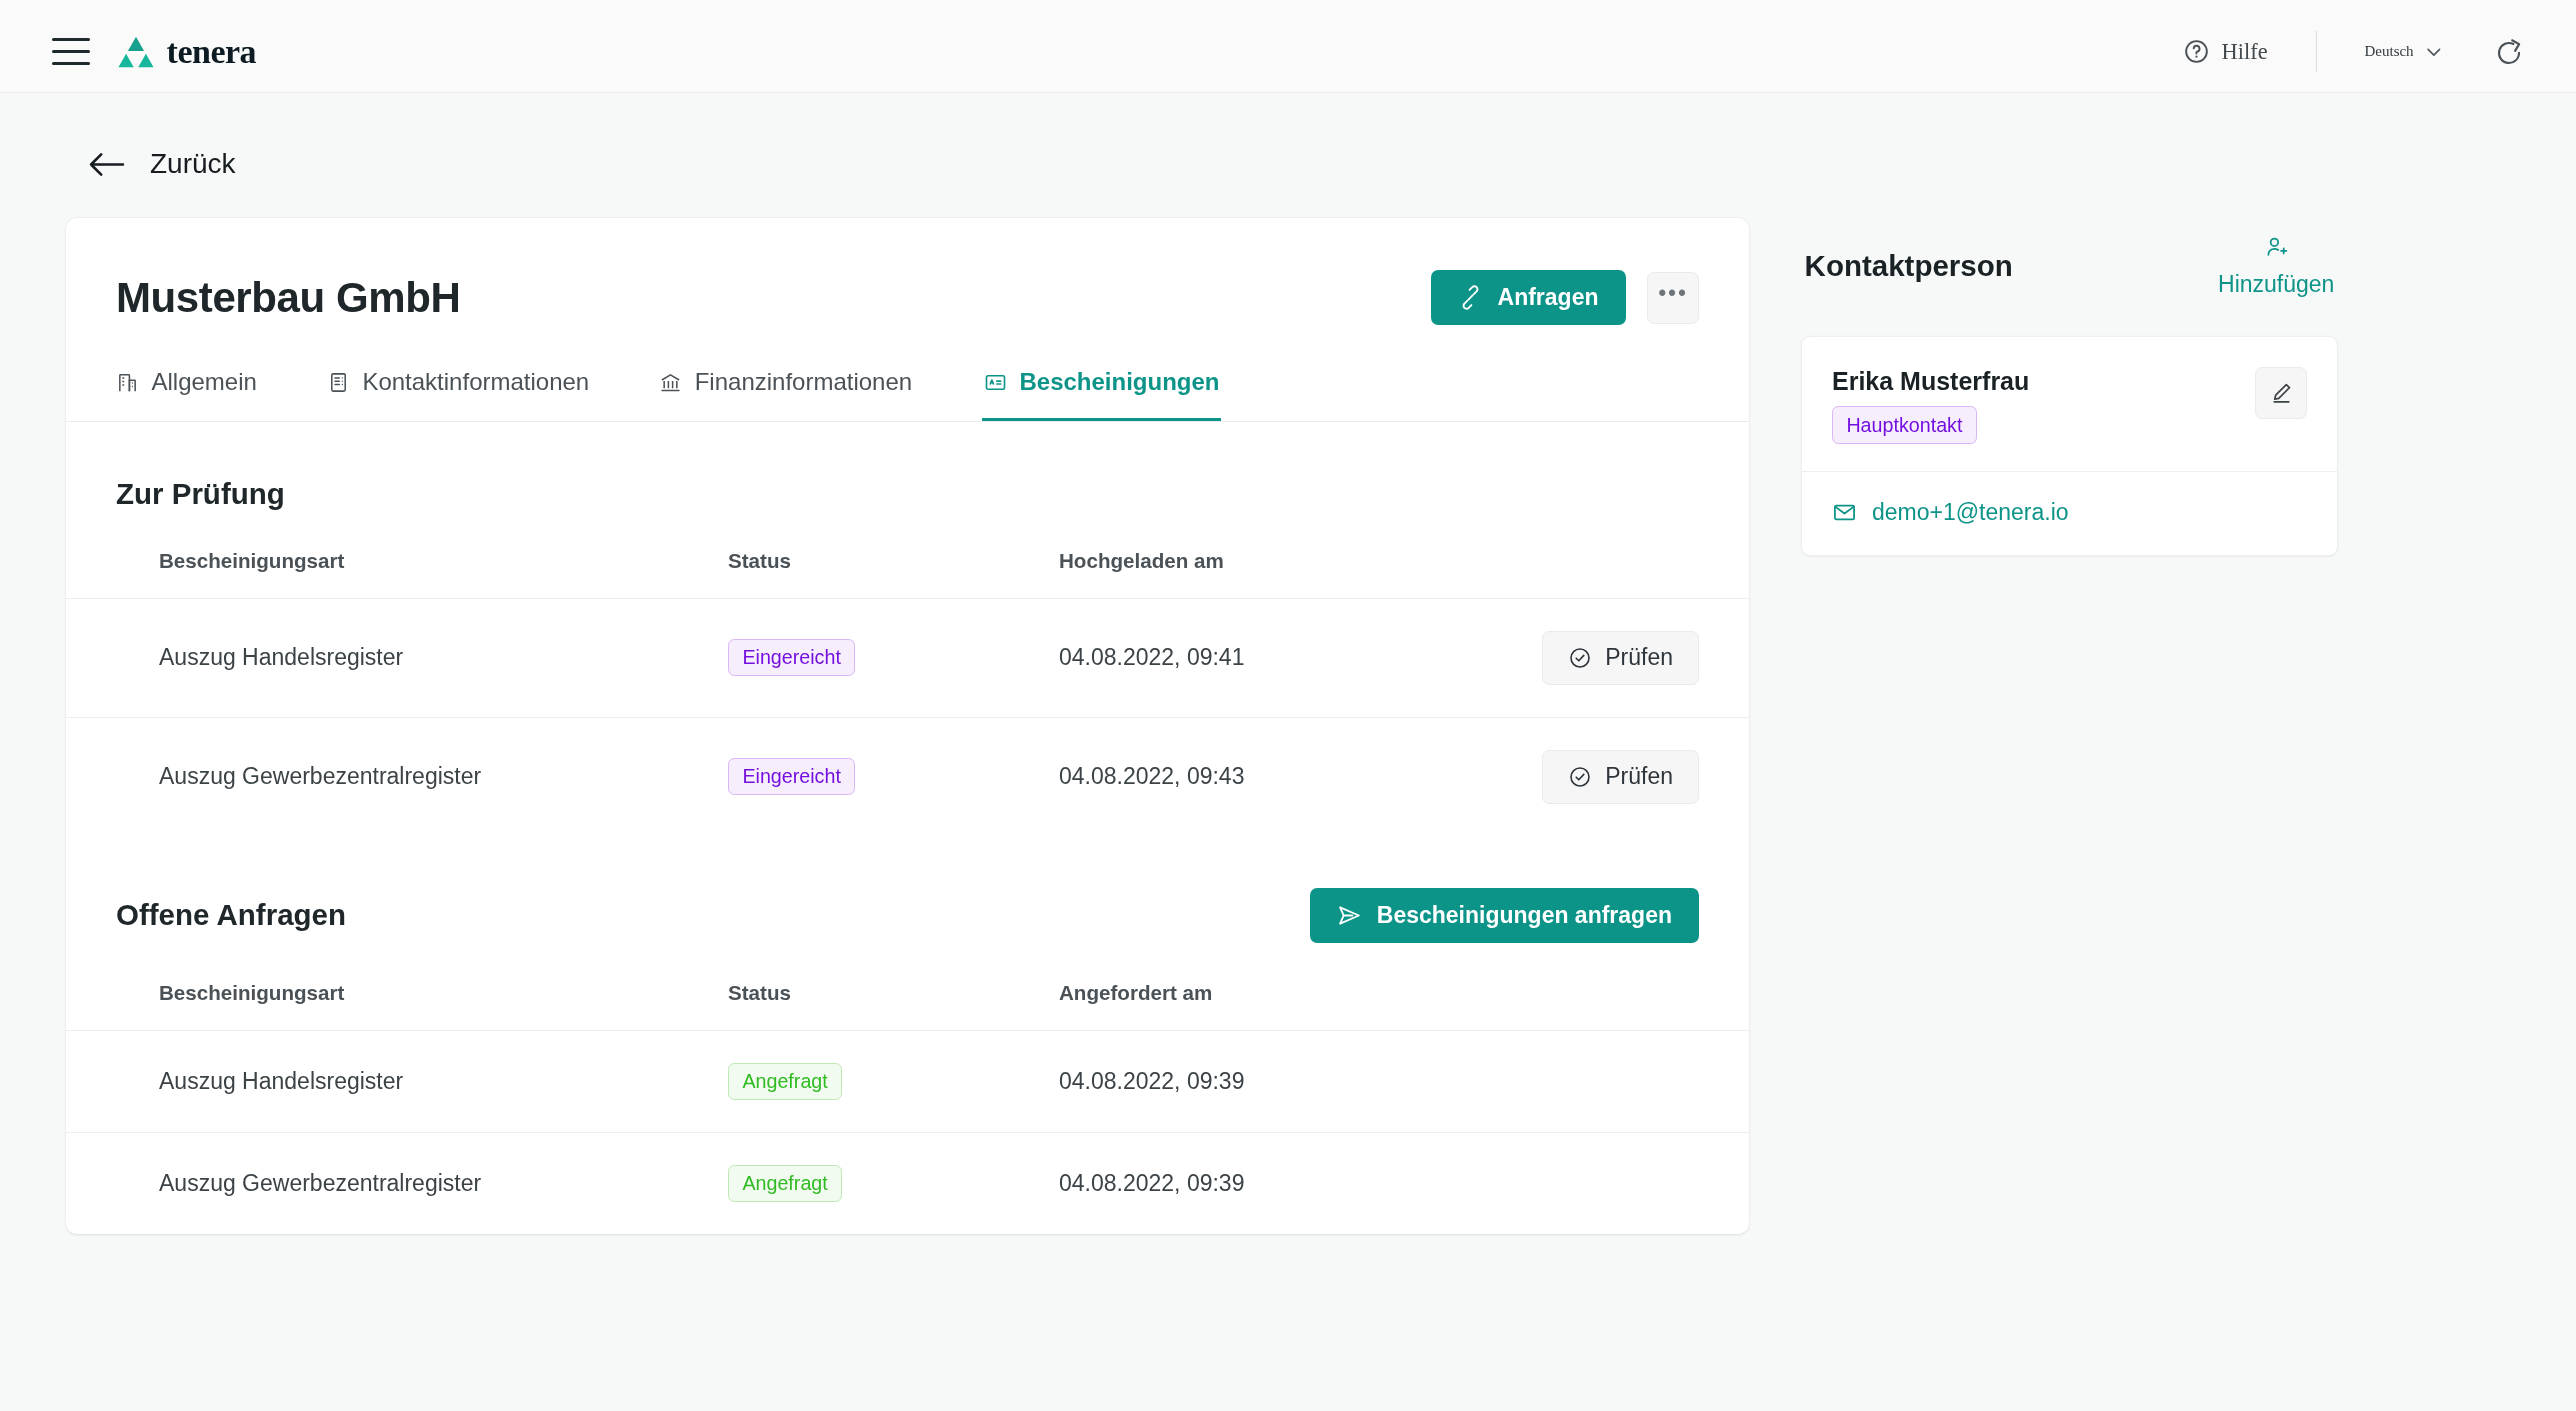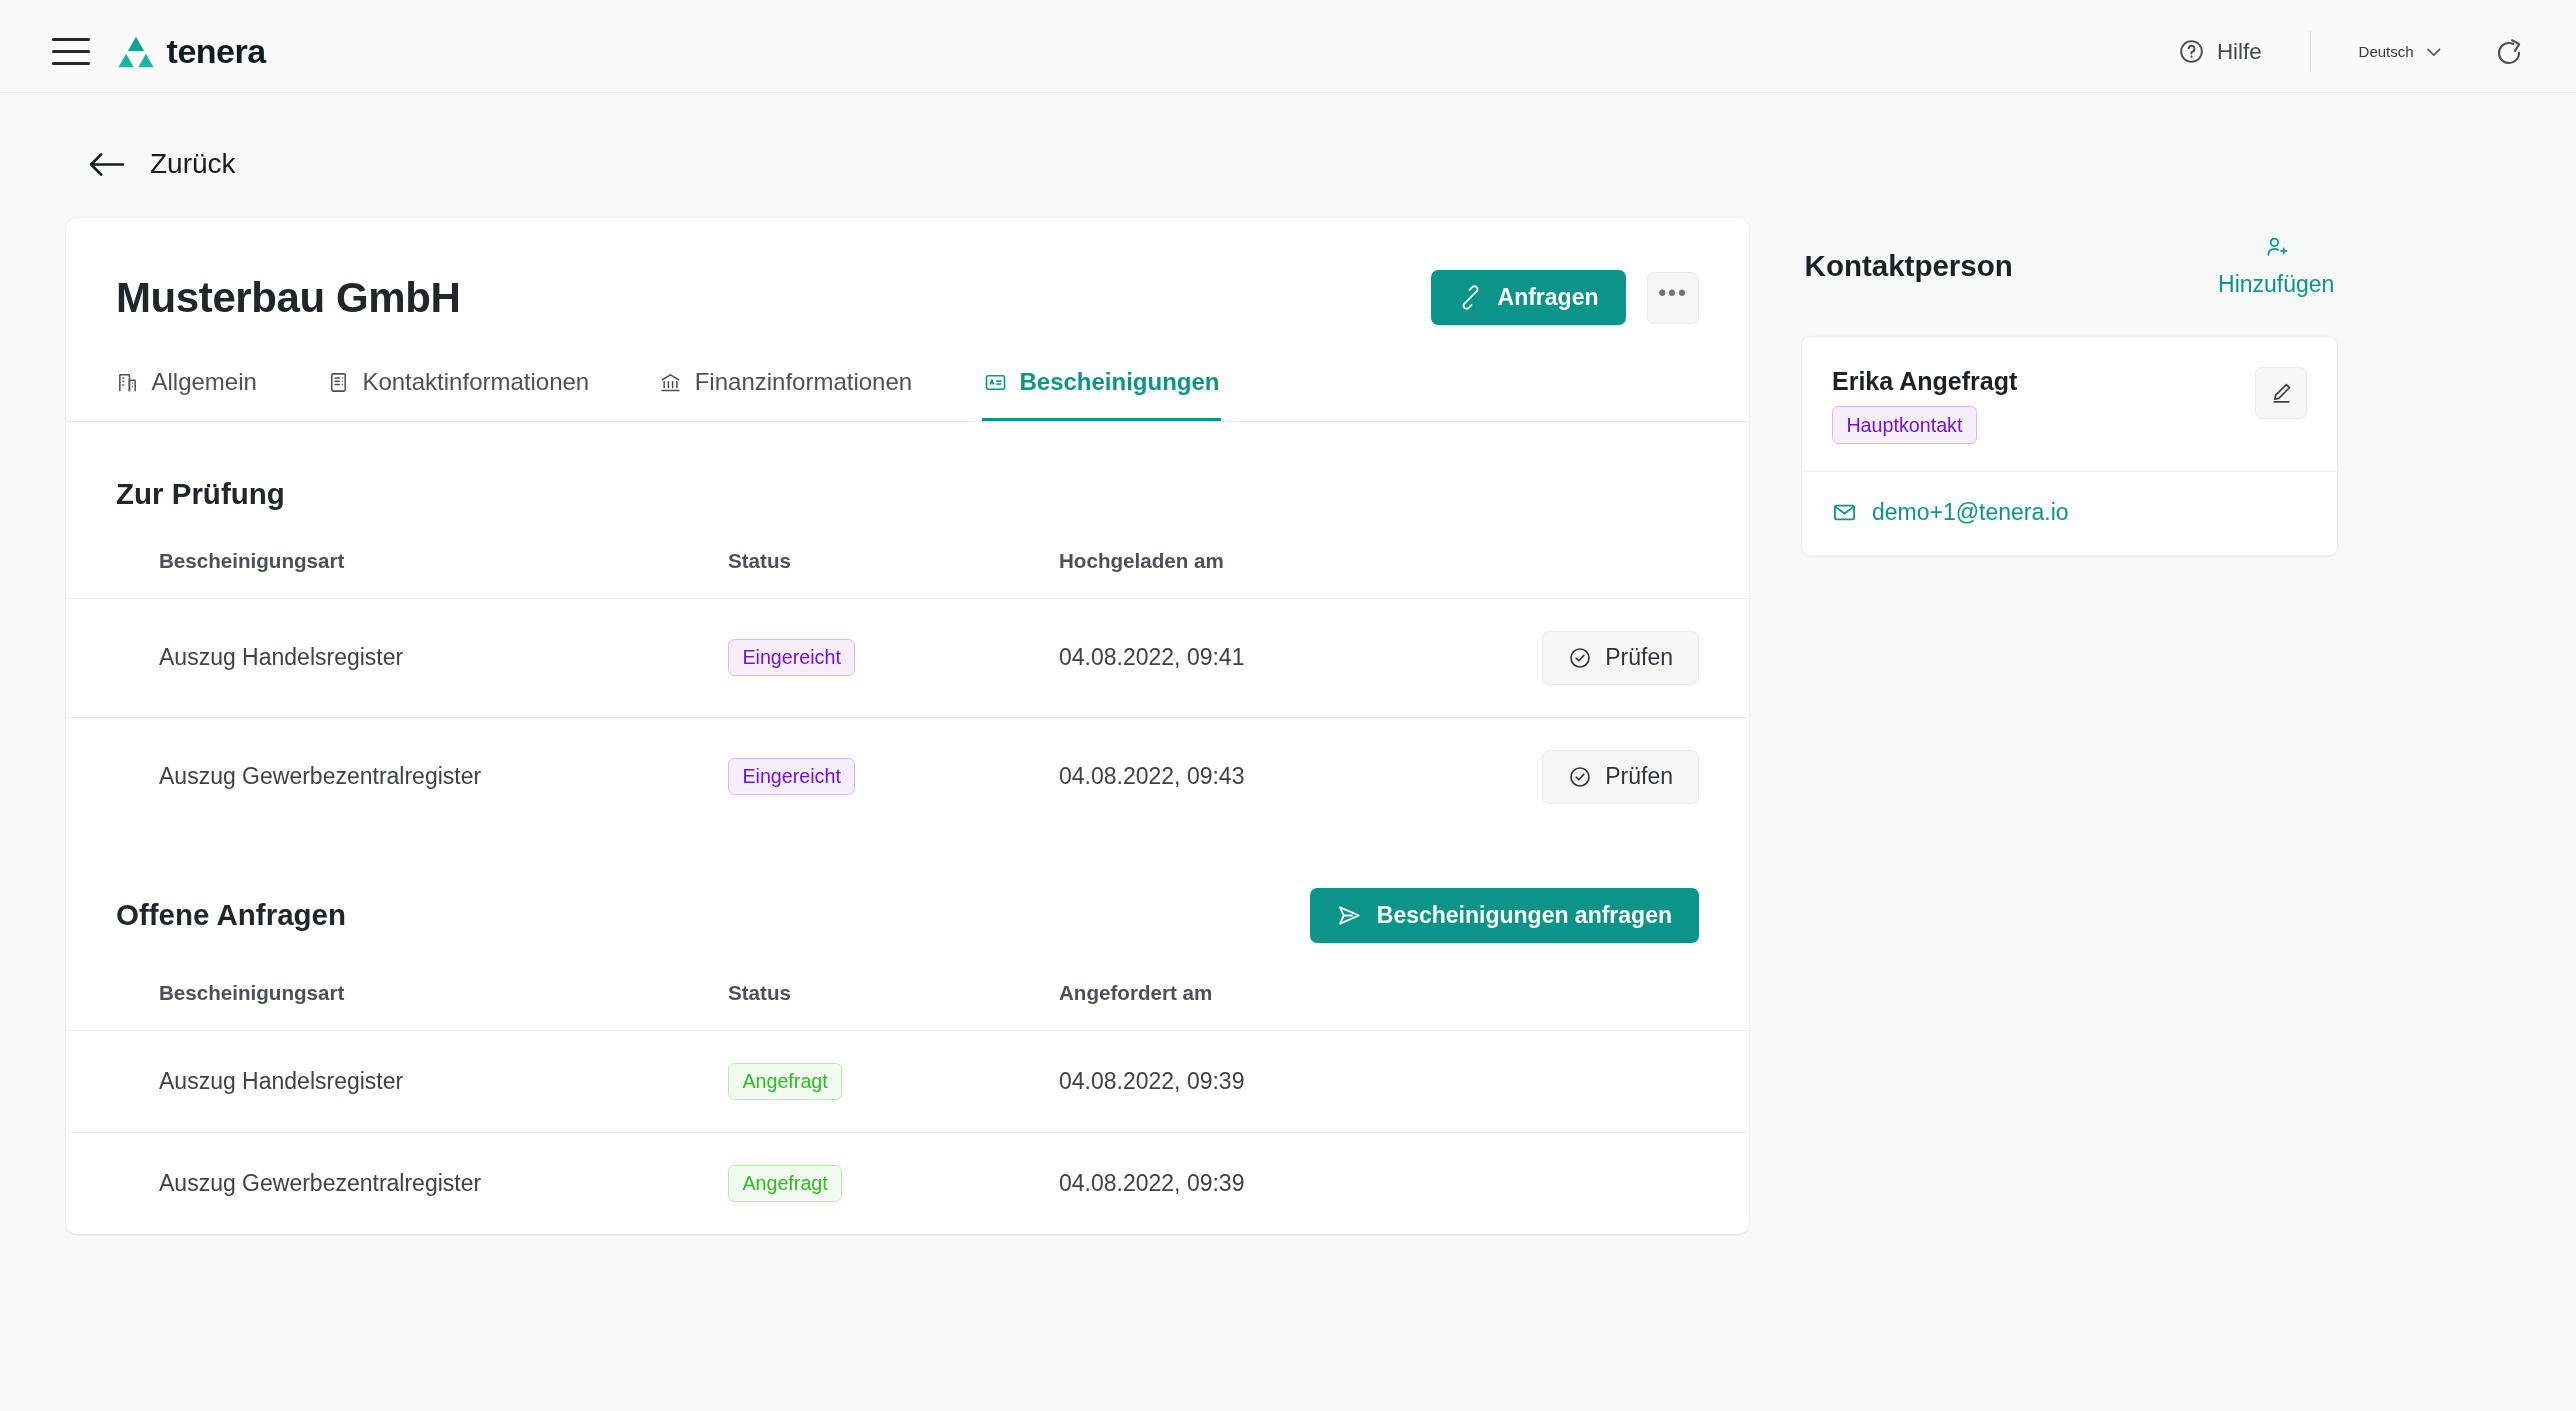--- a/index.html
+++ b/index.html
@@ -13,20 +13,21 @@
 
   
   .topbar {
     height: 93px;
     background: #fafafa;
     border-bottom: 0.9px solid #ececec;
     display: flex;
     align-items: center;
     padding: 11px 52px 0 52px;
     position: relative;
+    font-family: Liberation Serif, serif;
   }
   .hamburger {
     width: 38px; height: 27px;
     display: flex; flex-direction: column; justify-content: space-between;
     cursor: pointer; margin-right: 27px;
   }
   .hamburger span { display: block; height: 2.7px; background: #1f2a2e; border-radius: 1.8px; }
   .brand { display: flex; align-items: center; gap: 11.6px; }
   .brand-mark { width: 38px; height: 36px; }
   .brand-name {
@@ -390,21 +391,21 @@
           <path d="M4.2 20c0-3.4 2.6-5.8 5.8-5.8 1.4 0 2.6.4 3.6 1.2" stroke-linecap="round"></path>
           <path d="M16.4 16.2h5M18.9 13.7v5" stroke-linecap="round"></path>
         </svg>
         <span>Hinzufügen</span>
       </div>
     </div>
 
     <div class="contact-card">
       <div class="contact-top">
         <div>
-          <div class="contact-name">Erika Angefragt</div>
+          <div class="contact-name">Erika Musterfrau</div>
           <div class="mt12">
             <span class="badge badge-purple">Hauptkontakt</span>
           </div>
         </div>
         <div class="contact-edit">
           <svg width="25" height="25" viewBox="0 0 24 24" fill="none" stroke="#3c4347" stroke-width="1.6">
             <path d="M16.6 4.4l3 3L9.4 17.6l-3.9.9.9-3.9L16.6 4.4z" stroke-linejoin="round"></path>
             <path d="M5 21h14" stroke-linecap="round"></path>
           </svg>
         </div>

